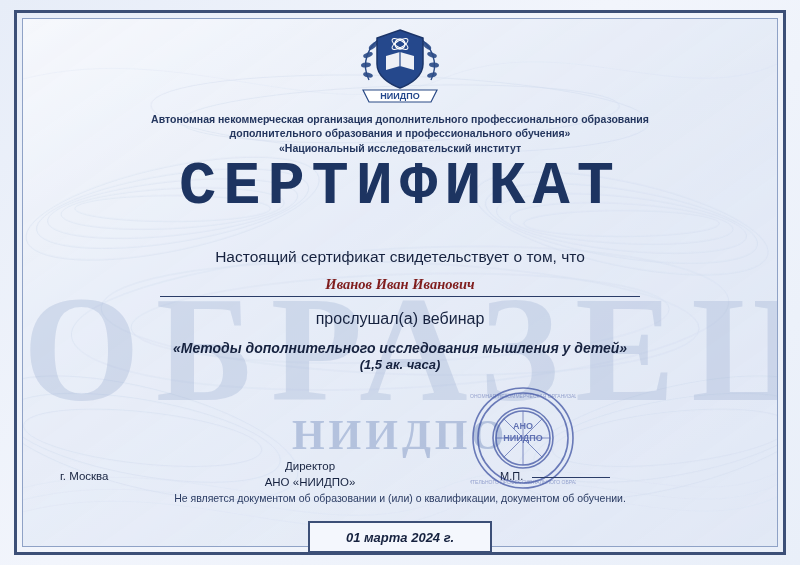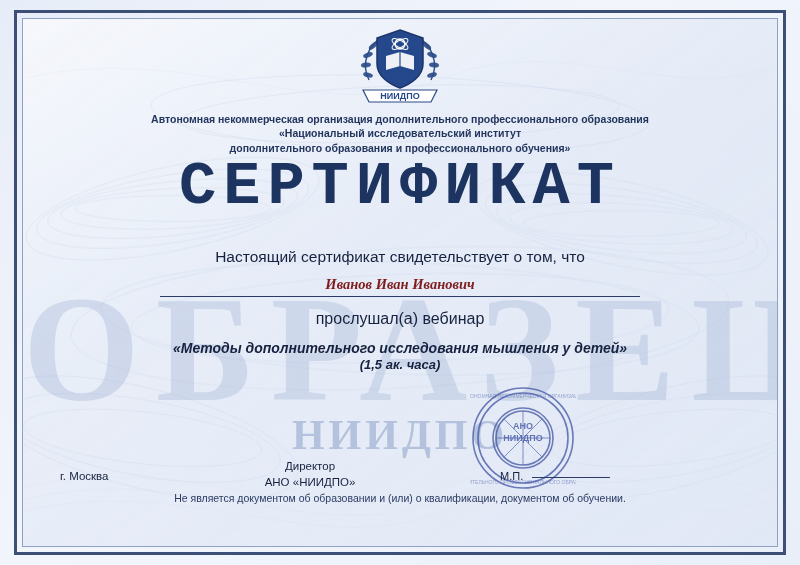--- a/index.html
+++ b/index.html
@@ -360,22 +360,22 @@
         <ellipse cx="55" cy="22" rx="9" ry="3.5" fill="none" stroke="#ffffff" stroke-width="1" transform="rotate(30 55 22)"></ellipse>
         <ellipse cx="55" cy="22" rx="9" ry="3.5" fill="none" stroke="#ffffff" stroke-width="1" transform="rotate(-30 55 22)"></ellipse>
 
         <path d="M18,68 L92,68 L86,80 L24,80 Z" fill="#ffffff" stroke="#2a4a86" stroke-width="1.2"></path>
         <text x="55" y="77" text-anchor="middle" font-family="Liberation Sans, sans-serif" font-size="9" font-weight="bold" fill="#25488c">НИИДПО</text>
       </svg>
     </div>
 
     <div class="org-lines">
       <div>Автономная некоммерческая организация дополнительного профессионального образования</div>
+      <div>дополнительного образования и профессионального обучения»</div>
       <div>«Национальный исследовательский институт</div>
-      <div>дополнительного образования и профессионального обучения»</div>
     </div>
 
     <div class="title">СЕРТИФИКАТ</div>
 
     <div class="subtitle">Настоящий сертификат свидетельствует о том, что</div>
 
     <div class="name">Иванов Иван Иванович</div>
     <div class="name-line"></div>
 
     <div class="action">прослушал(а) вебинар</div>
@@ -415,14 +415,17 @@
 
     <div class="mp">
       <span>М.П.</span>
       <span class="mp-line"></span>
     </div>
 
     <div class="disclaimer">Не является документом об образовании и (или) о квалификации, документом об обучении.</div>
 
   </div>
 
+  <div class="date-box">
+    <span class="date-text">01 марта 2024 г.</span>
+  </div>
 
 </div>
 
 </body></html>

